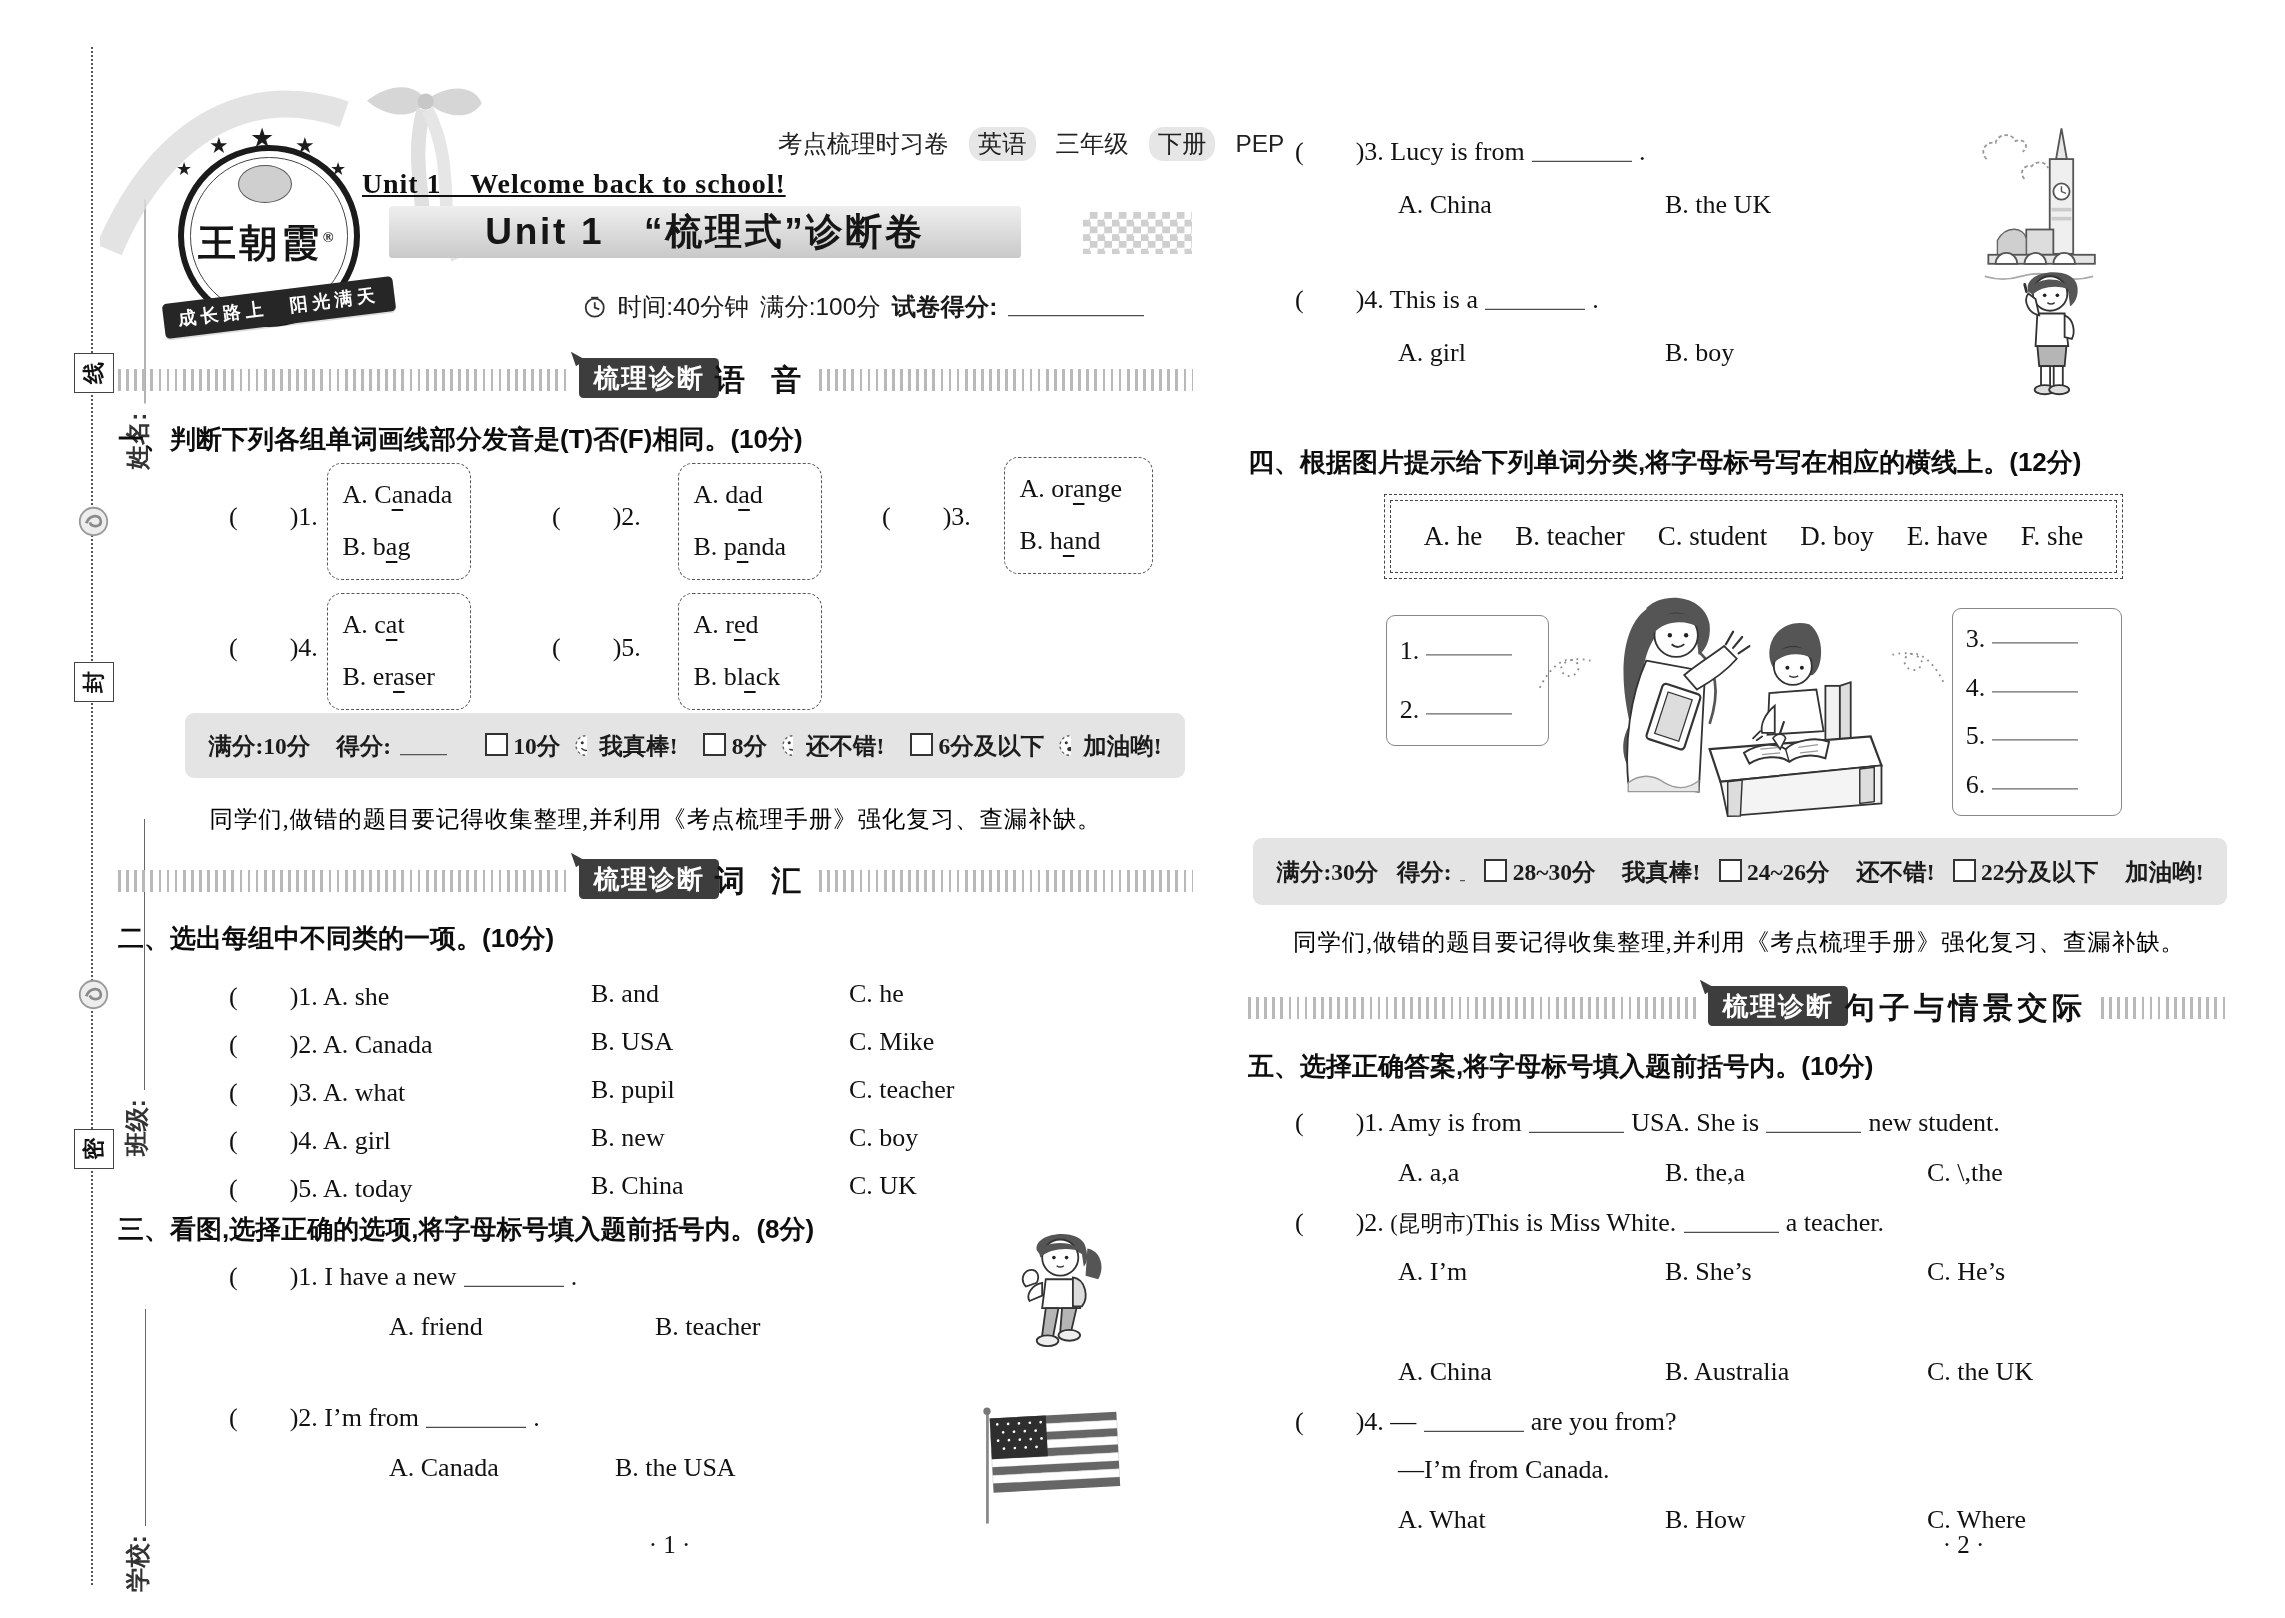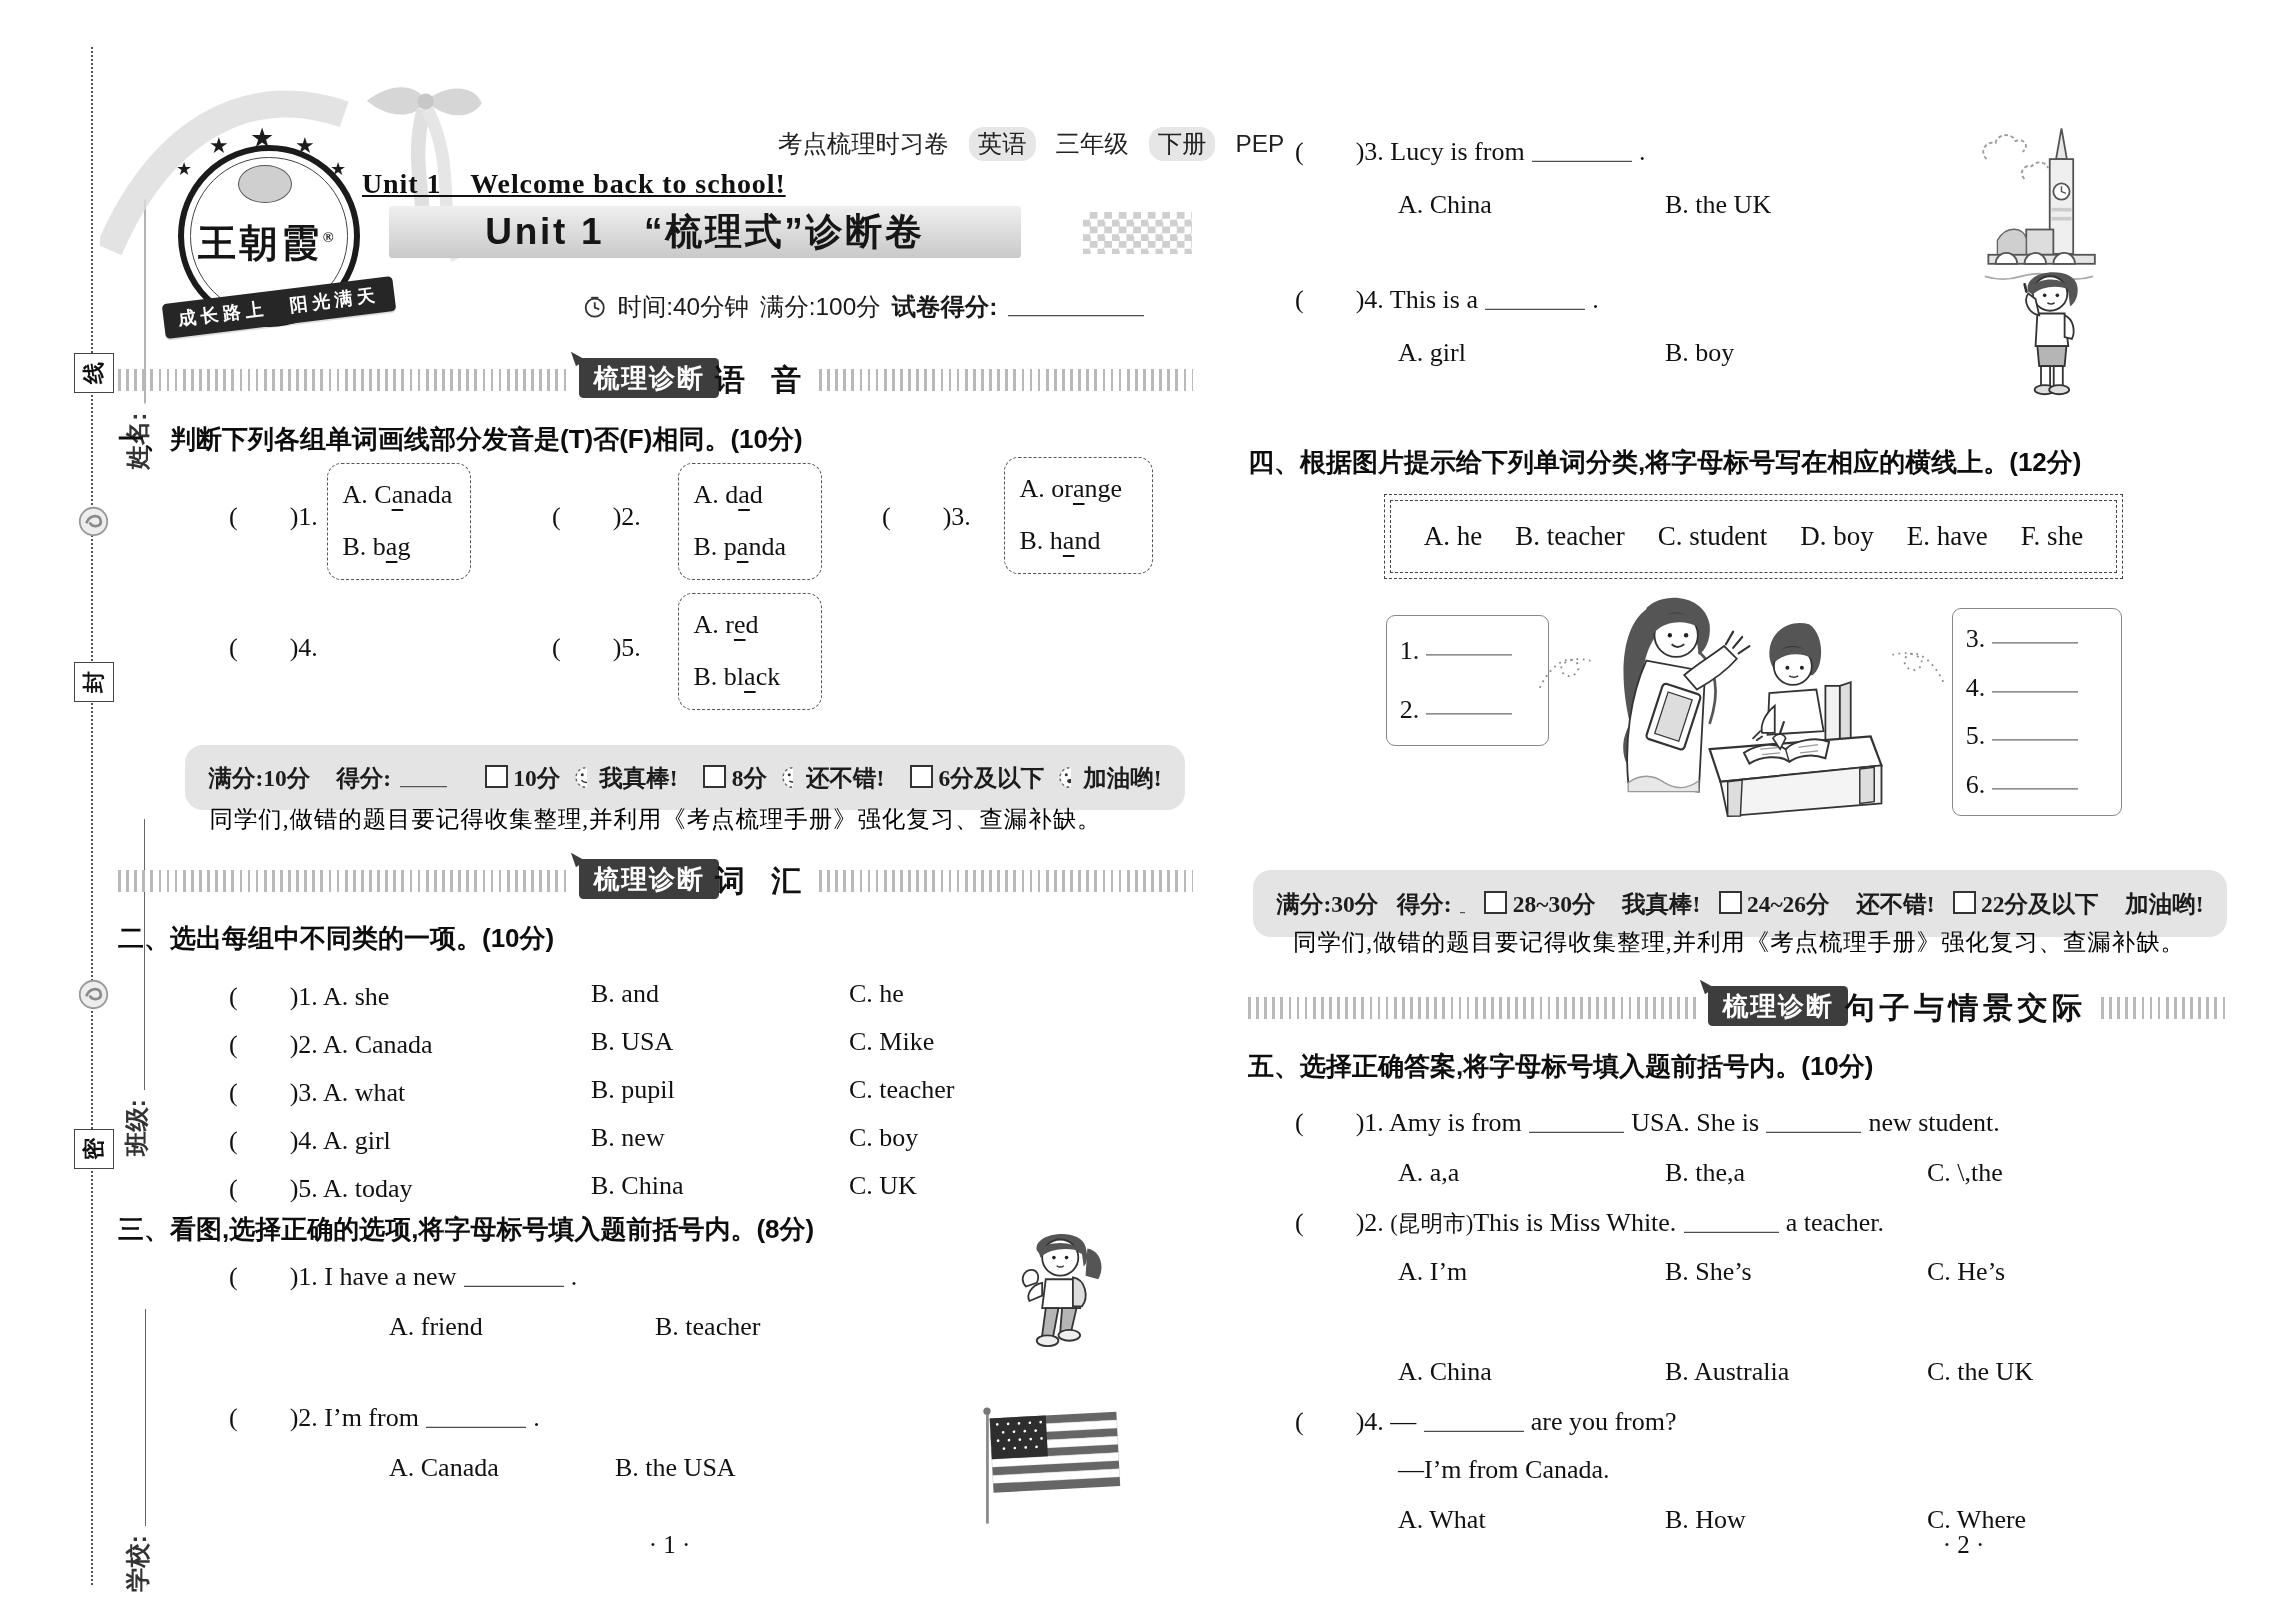--- a/index.html
+++ b/index.html
@@ -49,22 +49,22 @@
   .optrow{display:flex;font:400 26px "Liberation Serif",serif;white-space:nowrap;}
   .optrow .w250{width:226px;display:inline-block;}
   .optrow .w295{width:267px;display:inline-block;}
   .optrow .w290{width:262px;display:inline-block;}
 
   .p2row{display:flex;font:400 26px "Liberation Serif",serif;white-space:nowrap;}
   .p2row .c1{width:362px;}
   .p2row .c2{width:258px;}
 
   
-  .scorebar{background:#e4e4e4;border-radius:18px;display:flex;align-items:center;gap:9px;
-            padding:0 23.5px;font:700 23.5px "Liberation Serif",serif;color:#1c1c1c;white-space:nowrap;margin-top:32px;}
+  .scorebar{background:#e4e4e4;border-radius:9px;display:flex;align-items:center;gap:9px;
+            padding:0 23.5px;font:700 23.5px "Liberation Serif",serif;color:#1c1c1c;white-space:nowrap;}
   .scorebar .gap{width:14.5px;}
   .sc-line{width:86px;border-bottom:1.8px solid #333;height:3.6px;transform:translateY(7.2px);}
   .cbx{display:inline-block;width:19px;height:19px;border:2.7px solid #333;background:#fff;
        vertical-align:-2.7px;margin-right:5.4px;}
   .face{vertical-align:-6.3px;margin:0 3.6px;}
   .tip{font:400 23.5px "Liberation Serif",serif;color:#000000;text-align:center;letter-spacing:0.9px;}
 
   .bankbox{border:1.8px dashed #444;outline:1.8px dashed #444;outline-offset:-7.2px;background:#fff;
            display:flex;align-items:center;justify-content:center;gap:33px;
            font:400 27px "Liberation Serif",serif;}
@@ -189,20 +189,24 @@
     <div><span>B. p</span><span class="u">a</span><span>nda</span></div>
   </div>
 
   <div class="abs q" style="left:882px;top:499px;">(　　)3.</div>
   <div class="abs wordbox" style="left:1004px;top:457px;width:118px;height:104px;">
     <div><span>A. or</span><span class="u">a</span><span>nge</span></div>
     <div><span>B. h</span><span class="u">a</span><span>nd</span></div>
   </div>
 
   <div class="abs q" style="left:229px;top:630px;">(　　)4.</div>
+  <div class="abs wordbox" style="left:327px;top:593px;width:113px;height:104px;">
+    <div><span>A. c</span><span class="u">a</span><span>t</span></div>
+    <div><span>B. er</span><span class="u">a</span><span>ser</span></div>
+  </div>
 
   <div class="abs q" style="left:552px;top:630px;">(　　)5.</div>
   <div class="abs wordbox" style="left:678px;top:593px;width:113px;height:104px;">
     <div><span>A. r</span><span class="u">e</span><span>d</span></div>
     <div><span>B. bl</span><span class="u">a</span><span>ck</span></div>
   </div>
 
   <div class="abs scorebar" style="left:185px;top:713px;width:953px;height:65px;">
     <span>满分:10分</span>
     <span class="gap"></span>

